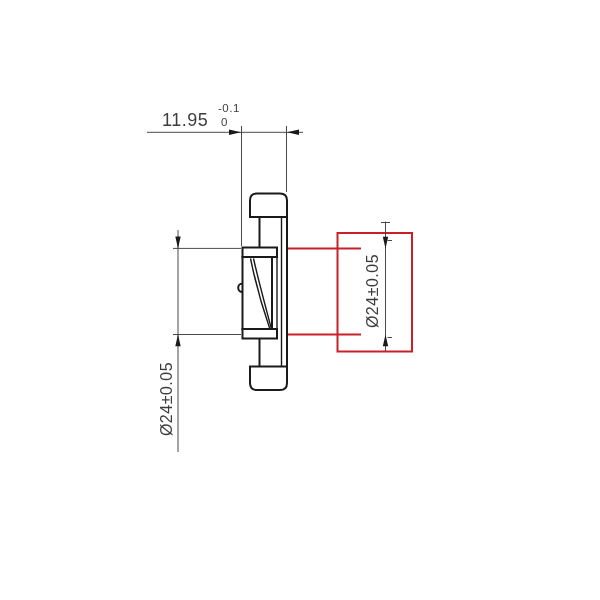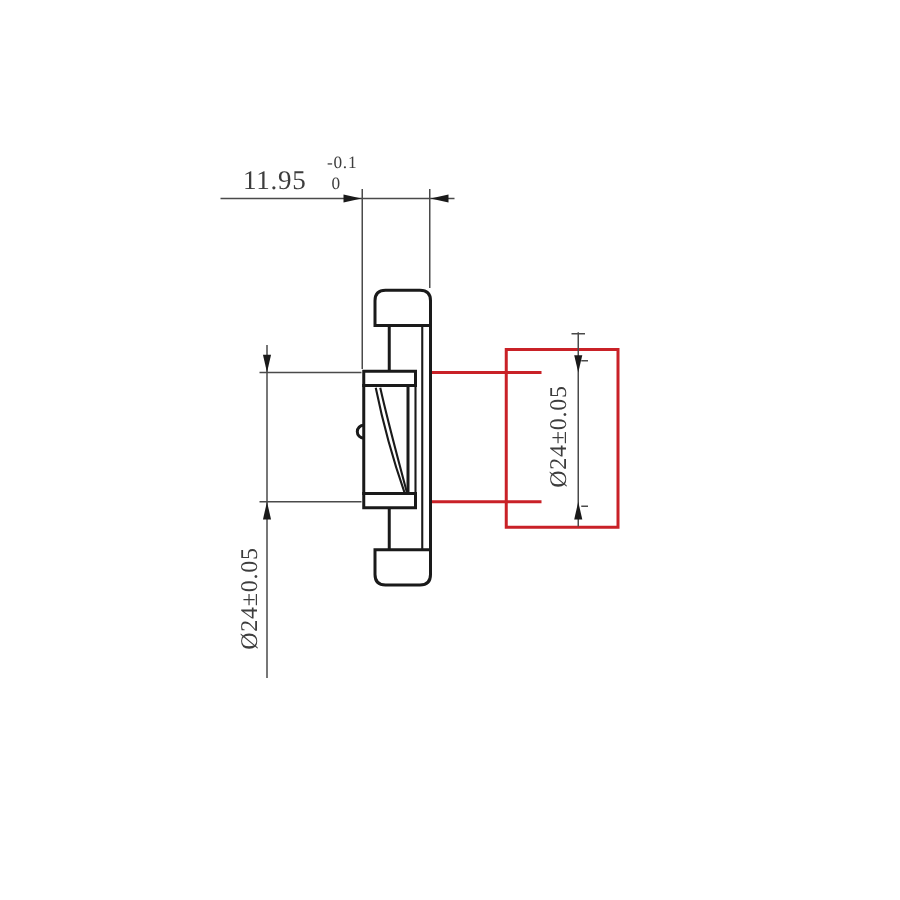--- a/index.html
+++ b/index.html
@@ -1,17 +1,17 @@
 <!DOCTYPE html>
 <html><head>
 <meta charset="utf-8">
 <style>
   html,body{margin:0;padding:0;background:#ffffff;}
   .canvas{position:relative;width:548px;height:600px;background:#ffffff;overflow:hidden;
-          font-family:Liberation Serif, serif;}
+          font-family:Liberation Sans, sans-serif;}
   svg{position:absolute;left:0;top:0;}
   text{fill:#3d3d3d;letter-spacing:0.5px;}
   .dimline{stroke:#4a4a4a;stroke-width:1;fill:none;}
   .outline{stroke:#1a1a1a;stroke-width:2;fill:none;}
   .thinline{stroke:#1a1a1a;stroke-width:1.4;fill:none;}
   .arrow{fill:#1a1a1a;stroke:none;}
   .red{stroke:#c92127;stroke-width:2;fill:none;}
 </style>
 </head>
 <body>

